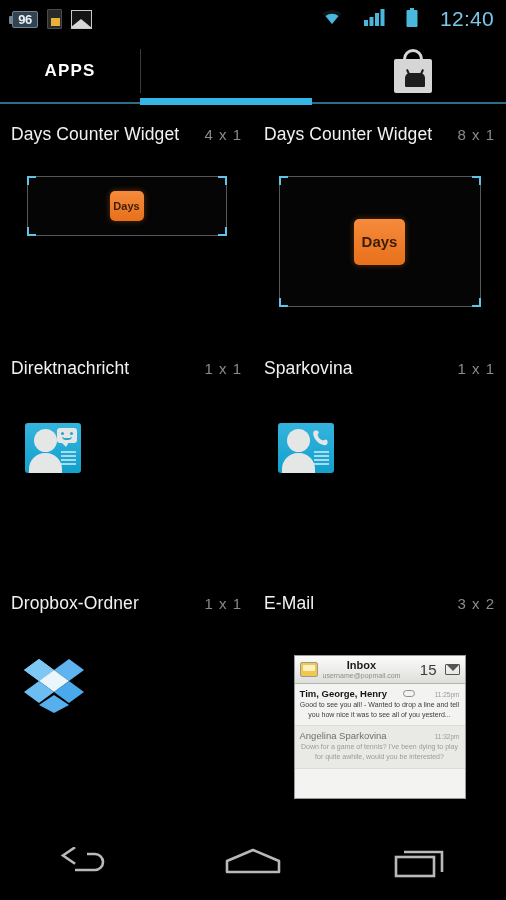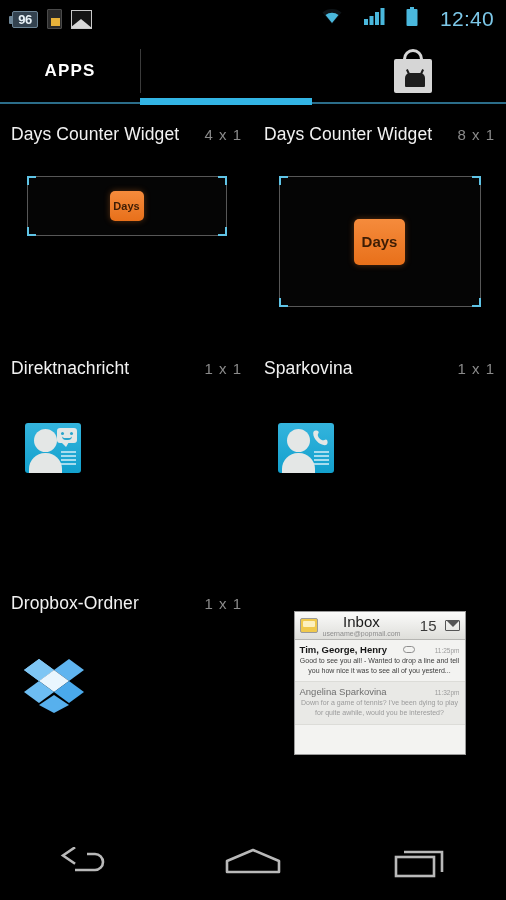--- a/index.html
+++ b/index.html
@@ -11,21 +11,21 @@
   }
   .screen { position: relative; width: 506px; height: 900px; background: #000; }
 
   
   .statusbar {
     position: absolute; top: 0; left: 0; width: 506px; height: 38px;
     display: flex; align-items: center; background: #000;
   }
   .status-left { display: flex; align-items: center; gap: 9px; padding-left: 12px; }
   .status-right {
-    margin-left: auto; display: flex; align-items: flex-start; gap: 20px; padding-right: 12px;
+    margin-left: auto; display: flex; align-items: center; gap: 20px; padding-right: 12px;
   }
   .batt-badge {
     position: relative; width: 26px; height: 17px; border-radius: 2px;
     background: #33424f; border: 1px solid #6d8596;
     color: #e9f2f7; font-size: 13px; font-weight: bold;
     display: flex; align-items: center; justify-content: center;
     letter-spacing: -0.5px;
   }
   .batt-badge::before {
     content: ""; position: absolute; left: -4px; top: 4px;
@@ -197,21 +197,21 @@
   }
   .mail-folder {
     width: 18px; height: 15px; background: #f0c94c;
     border: 1px solid #9a9a9a; border-radius: 2px; position: relative; flex: none;
   }
   .mail-folder::after {
     content: ""; position: absolute; top: 2px; left: 2px; right: 2px; height: 6px;
     background: #fdf1bf; border-radius: 1px;
   }
   .mail-head-txt { line-height: 1.05; overflow: hidden; }
-  .mail-inbox { font-size: 15px; font-weight: normal; color: #1b1b1b; }
+  .mail-inbox { font-size: 11px; font-weight: bold; color: #1b1b1b; }
   .mail-addr { font-size: 7px; color: #8d8d8d; white-space: nowrap; }
   .mail-count {
     margin-left: auto; font-size: 15px; color: #3a3a3a; font-weight: 300;
   }
   .mail-env {
     width: 15px; height: 11px; border: 1.2px solid #555; border-radius: 1px;
     position: relative; flex: none; margin-left: 3px;
   }
   .mail-env::after {
     content: ""; position: absolute; top: 0; left: 1px; right: 1px; height: 6px;
@@ -389,20 +389,24 @@
               <polygon points="1,13 16,24 31,13 16,2" fill="#7ec6f4"></polygon>
               <polygon points="16,24 31,13 46,24 31,35" fill="#e9f6fe"></polygon>
               <polygon points="1,35 16,24 31,35 16,46" fill="#6dbdf2"></polygon>
               <polygon points="61,35 46,24 31,35 46,46" fill="#4aa9eb"></polygon>
               <polygon points="16,48 31,38 46,48 31,56" fill="#57b0ed"></polygon>
             </svg>
           </span>
         </div>
       </div>
       <div class="wcell">
+        <div class="wcell-head">
+          <span class="wname">E-Mail</span>
+          <span class="wsize">3 x 2</span>
+        </div>
         <div class="wpreview" style="height:175px;align-items:flex-start;padding-top:10px;">
           <div class="mail-card">
             <div class="mail-head">
               <span class="mail-folder"></span>
               <span class="mail-head-txt">
                 <span class="mail-inbox" style="display:block">Inbox</span>
                 <span class="mail-addr" style="display:block">username@popmail.com</span>
               </span>
               <span class="mail-count">15</span>
               <span class="mail-env"></span>

